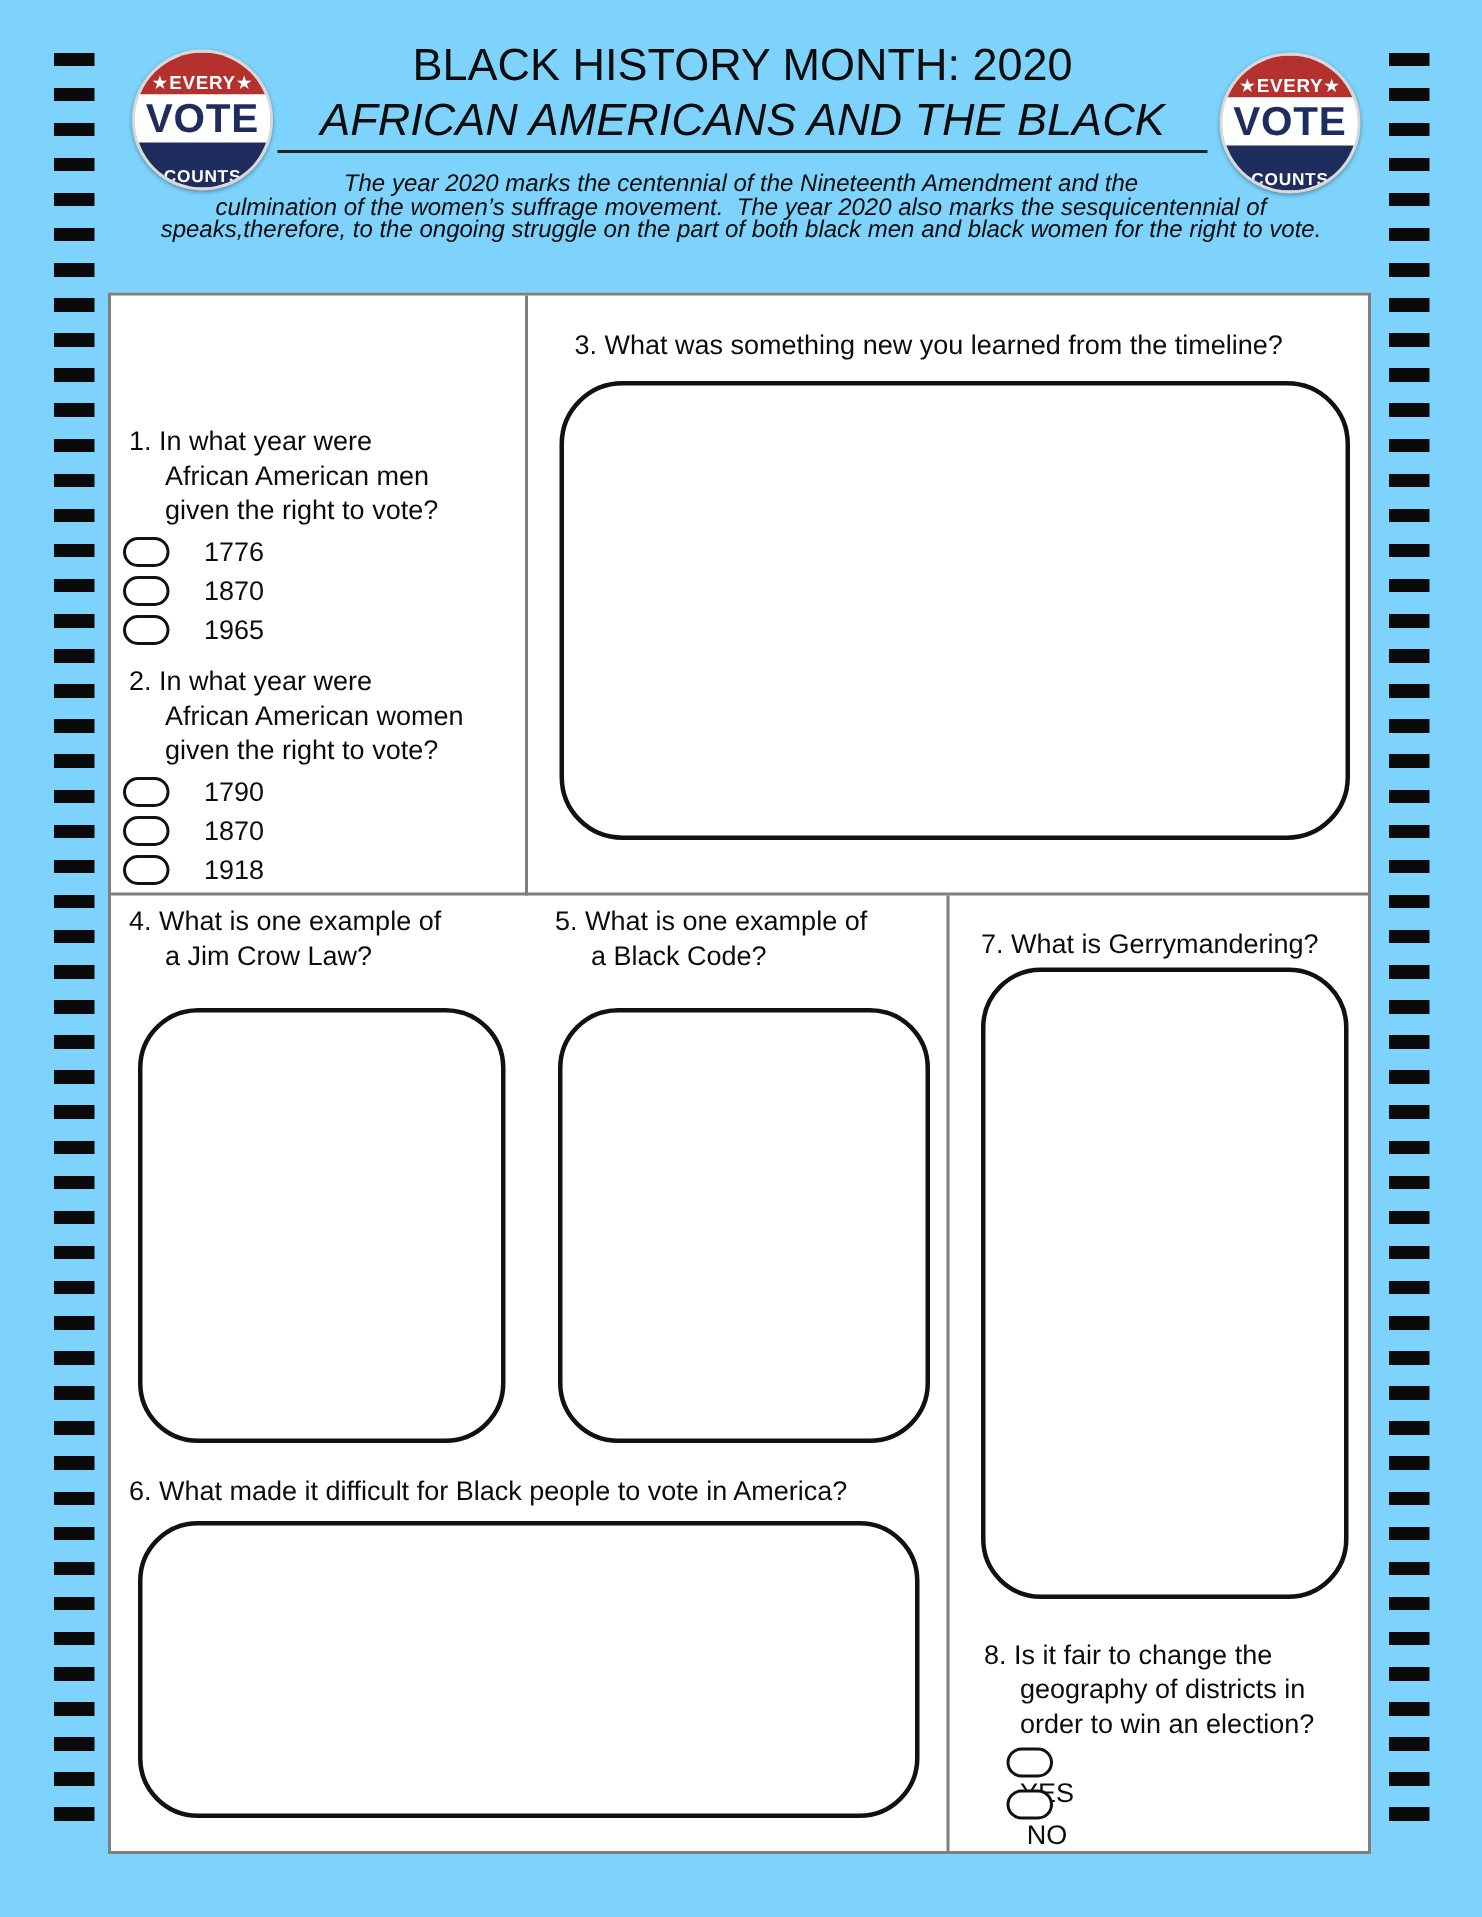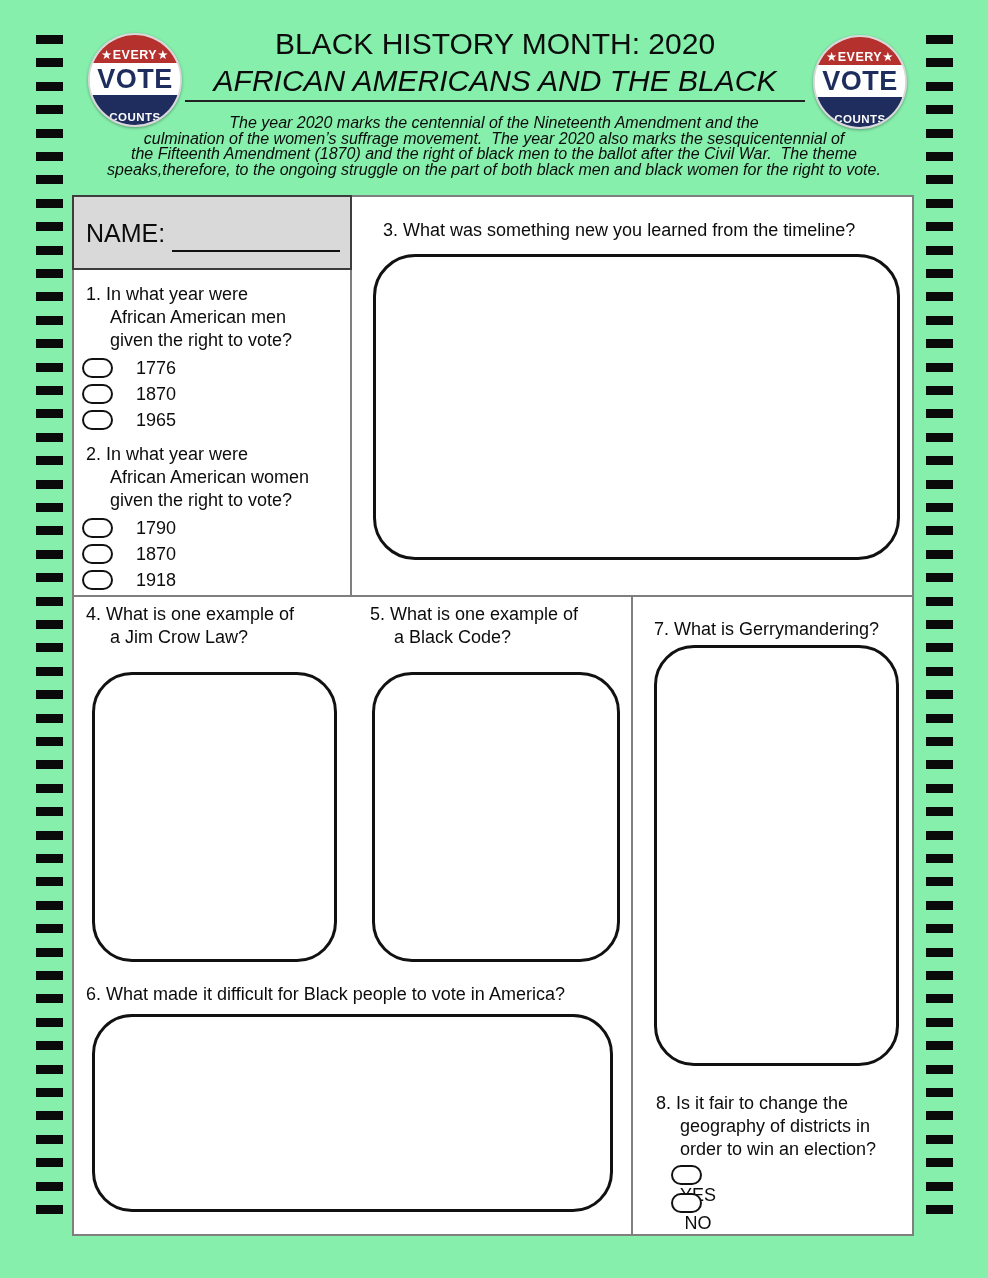--- a/index.html
+++ b/index.html
@@ -1,18 +1,18 @@
 <!DOCTYPE html>
 <html><head>
 <meta charset="utf-8">
 <style>
   * { margin:0; padding:0; box-sizing:border-box; }
   html,body { background:#ffffff; }
   .page {
-    position:relative; width:988px; height:1278px; background:#86efac;
+    position:relative; width:988px; height:1278px; background:#7dd3fc;
     font-family:"Liberation Sans","DejaVu Sans",sans-serif; color:#111; overflow:hidden;
   }
   
   .marks {
     position:absolute; top:35px; width:27px; height:1187px;
     background:repeating-linear-gradient(to bottom, #0a0a0a 0px, #0a0a0a 9px, transparent 9px, transparent 23.4px);
   }
   .marks.left  { left:36px; }
   .marks.right { left:926px; }
 
@@ -107,34 +107,29 @@
     <div class="b-mid">VOTE</div>
     <div class="b-bot">★COUNTS★</div>
   </div>
 
   <div class="title">BLACK HISTORY MONTH: 2020</div>
   <div class="subtitle">AFRICAN AMERICANS AND THE BLACK</div>
   <div class="header-line"></div>
   <div class="intro">
     <div>The year 2020 marks the centennial of the Nineteenth Amendment and the</div>
     <div>culmination of the women’s suffrage movement.  The year 2020 also marks the sesquicentennial of</div>
-    <div>the Fifteenth Amendment (1870) and the right of black men to the ballot after the Civil War.  The theme</div>
     <div>speaks,therefore, to the ongoing struggle on the part of both black men and black women for the right to vote.</div>
   </div>
 
   <div class="main-box">
 
     <div class="divider v1"></div>
     <div class="divider h1"></div>
     <div class="divider v2"></div>
 
-    <div class="name-box">
-      <div class="name-label">NAME:</div>
-      <div class="name-line"></div>
-    </div>
 
     <div class="q-text" style="left:12px; top:86px; width:250px;">1. In what year were
 African American men
 given the right to vote?</div>
     <div class="options" style="left:8px; top:158px;">
       <div class="opt-row">
         <div class="bubble"></div>
         <div class="opt-label">1776</div>
       </div>
       <div class="opt-row">

